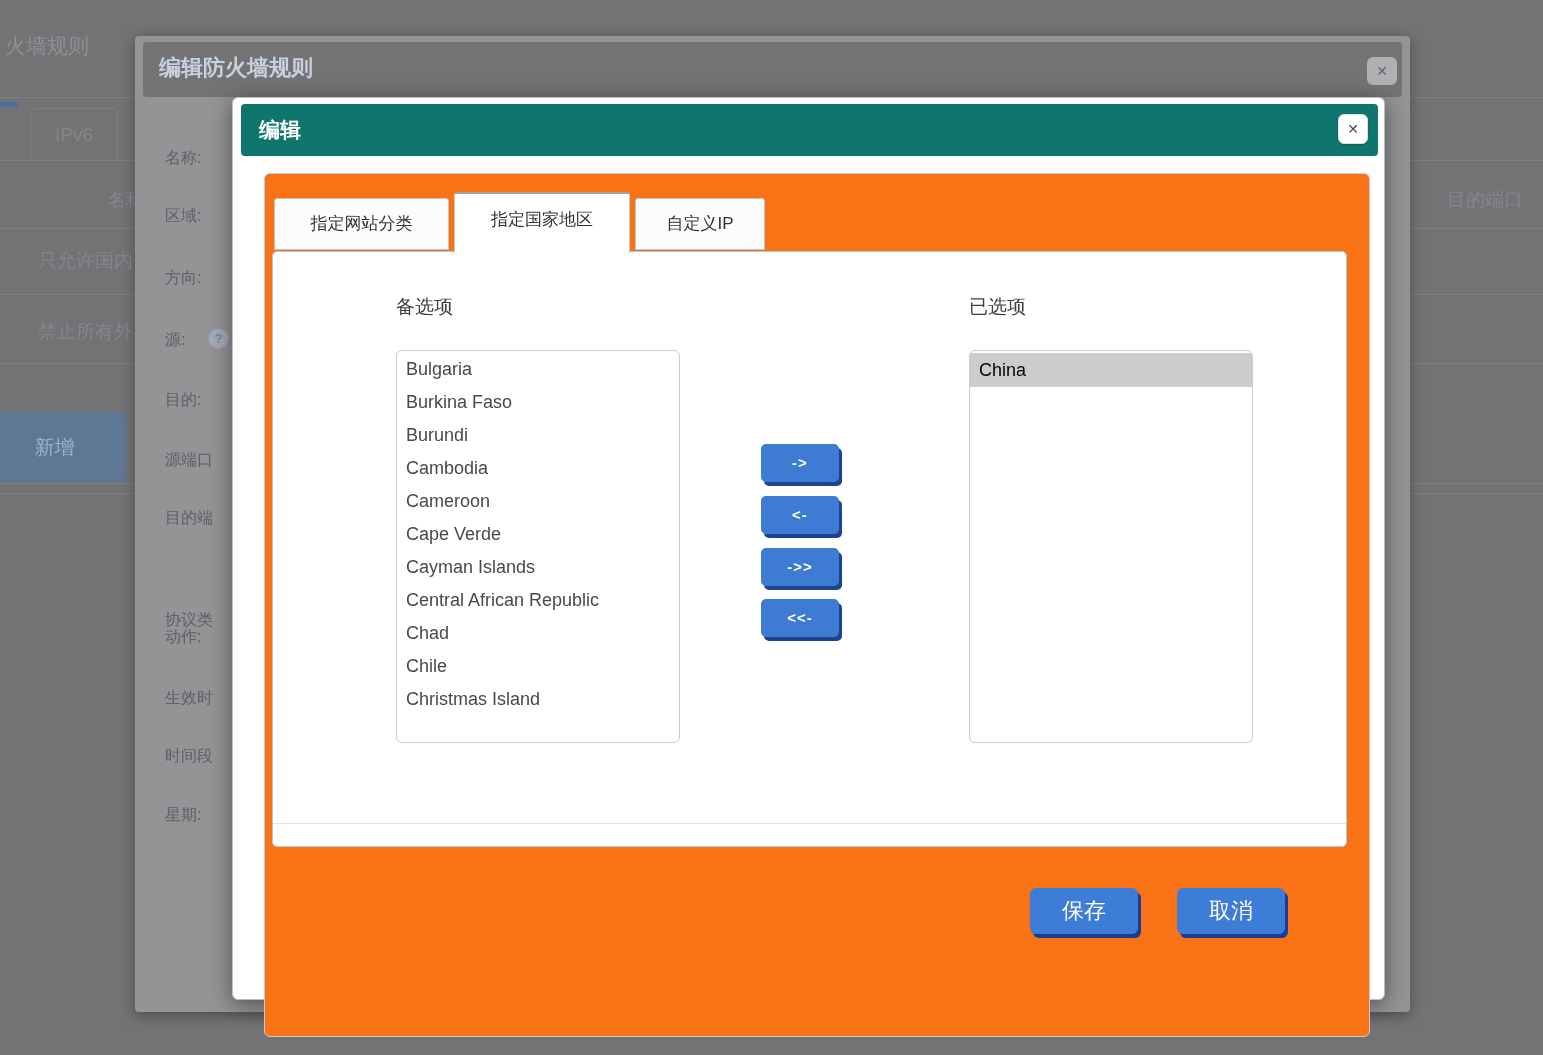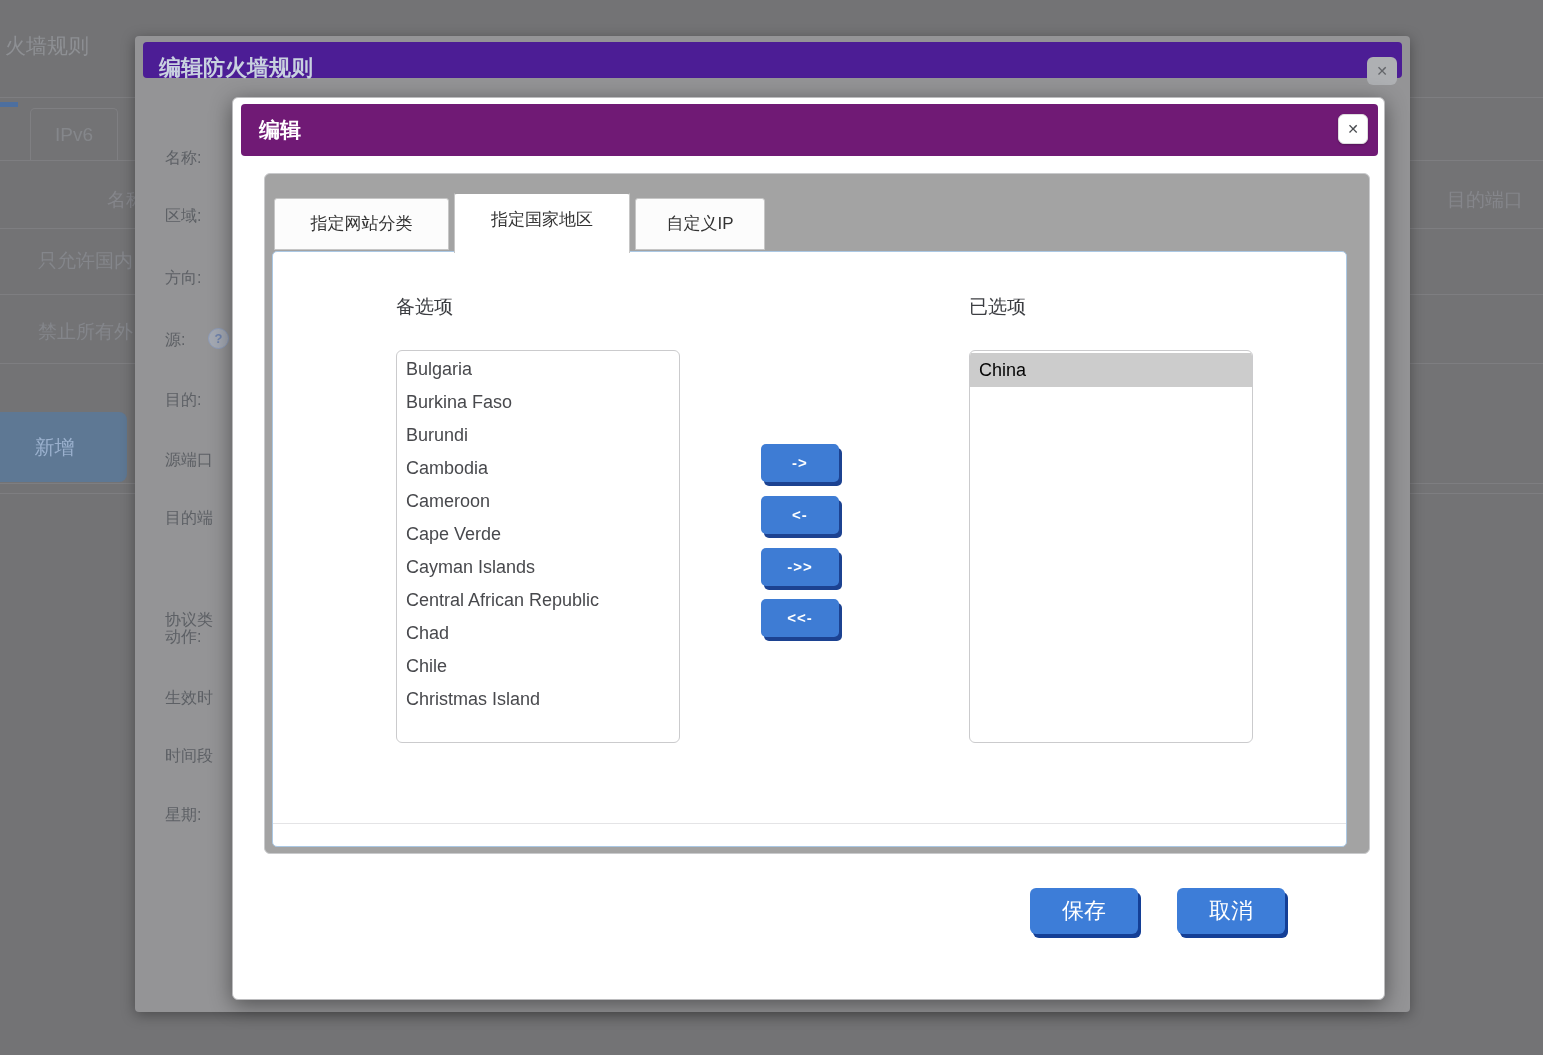--- a/index.html
+++ b/index.html
@@ -29,22 +29,22 @@
     font-size:20px; text-align:center; line-height:70px;
   }
 
   
   .modal1 {
     left:135px; top:36px; width:1275px; height:976px;
     background:#949496; border-radius:4px;
     box-shadow:0 3px 14px rgba(0,0,0,0.35);
   }
   .modal1-header {
-    left:8px; top:6px; width:1259px; height:36px;
-    background:#4c1d95; border-radius:4px;padding-left:15px;
+    left:8px; top:6px; width:1259px; height:55px;
+    background:#737373; border-radius:4px;padding-left:15px;
   }
   .modal1-title { left:16px; top:0; line-height:52px; font-size:22px; font-weight:bold; color:#c8d1df; }
   .modal1-close {
     left:1232px; top:21px; width:30px; height:28px;
     background:#aeb0b3; border-radius:6px; color:#636569;
     font-size:14px; font-weight:bold; text-align:center; line-height:28px; cursor:default;
   }
   .m1-label { left:30px; font-size:16px; color:#5d6065; white-space:nowrap; }
   .m1-help {
     left:73px; top:292px; width:21px; height:21px;
@@ -53,32 +53,32 @@
   }
 
   
   .modal2 {
     left:232px; top:97px; width:1153px; height:903px;
     background:#ffffff; border:1px solid #bcbcbe; border-radius:6px;
     box-shadow:0 5px 22px rgba(0,0,0,0.45);
   }
   .modal2-header {
     left:8px; top:6px; width:1137px; height:52px;
-    background:#701a75; border-radius:4px;
+    background:#0f766e; border-radius:4px;
   }
   .modal2-title { left:18px; top:0; line-height:52px; font-size:21px; font-weight:bold; color:#ffffff; }
   .modal2-close {
     left:1105px; top:16px; width:30px; height:30px;
     background:#ffffff; border:1px solid #dedede; border-radius:6px;
     box-shadow:0 1px 2px rgba(0,0,0,0.25);
     color:#4a4c50; font-size:14px; font-weight:bold; text-align:center; line-height:28px; cursor:pointer;
   }
   .panel {
-    left:31px; top:75px; width:1106px; height:681px;
-    border:1px solid #c9cacc; border-radius:6px; background:#a3a3a3;
+    left:31px; top:75px; width:1106px; height:864px;
+    border:1px solid #c9cacc; border-radius:6px; background:#f97316;
   }
   .tab {
     top:24px; height:52px; background:#fcfcfc;
     border:1px solid #c6c6c6; border-radius:3px 3px 0 0;
     color:#333333; font-size:17px; text-align:center; line-height:50px; cursor:pointer; z-index:1;
   }
   .tab.active {
     top:18px; height:61px; background:#ffffff;
     border-top:2px solid #a3a3a3; border-bottom:none;
     line-height:52px; z-index:3;

